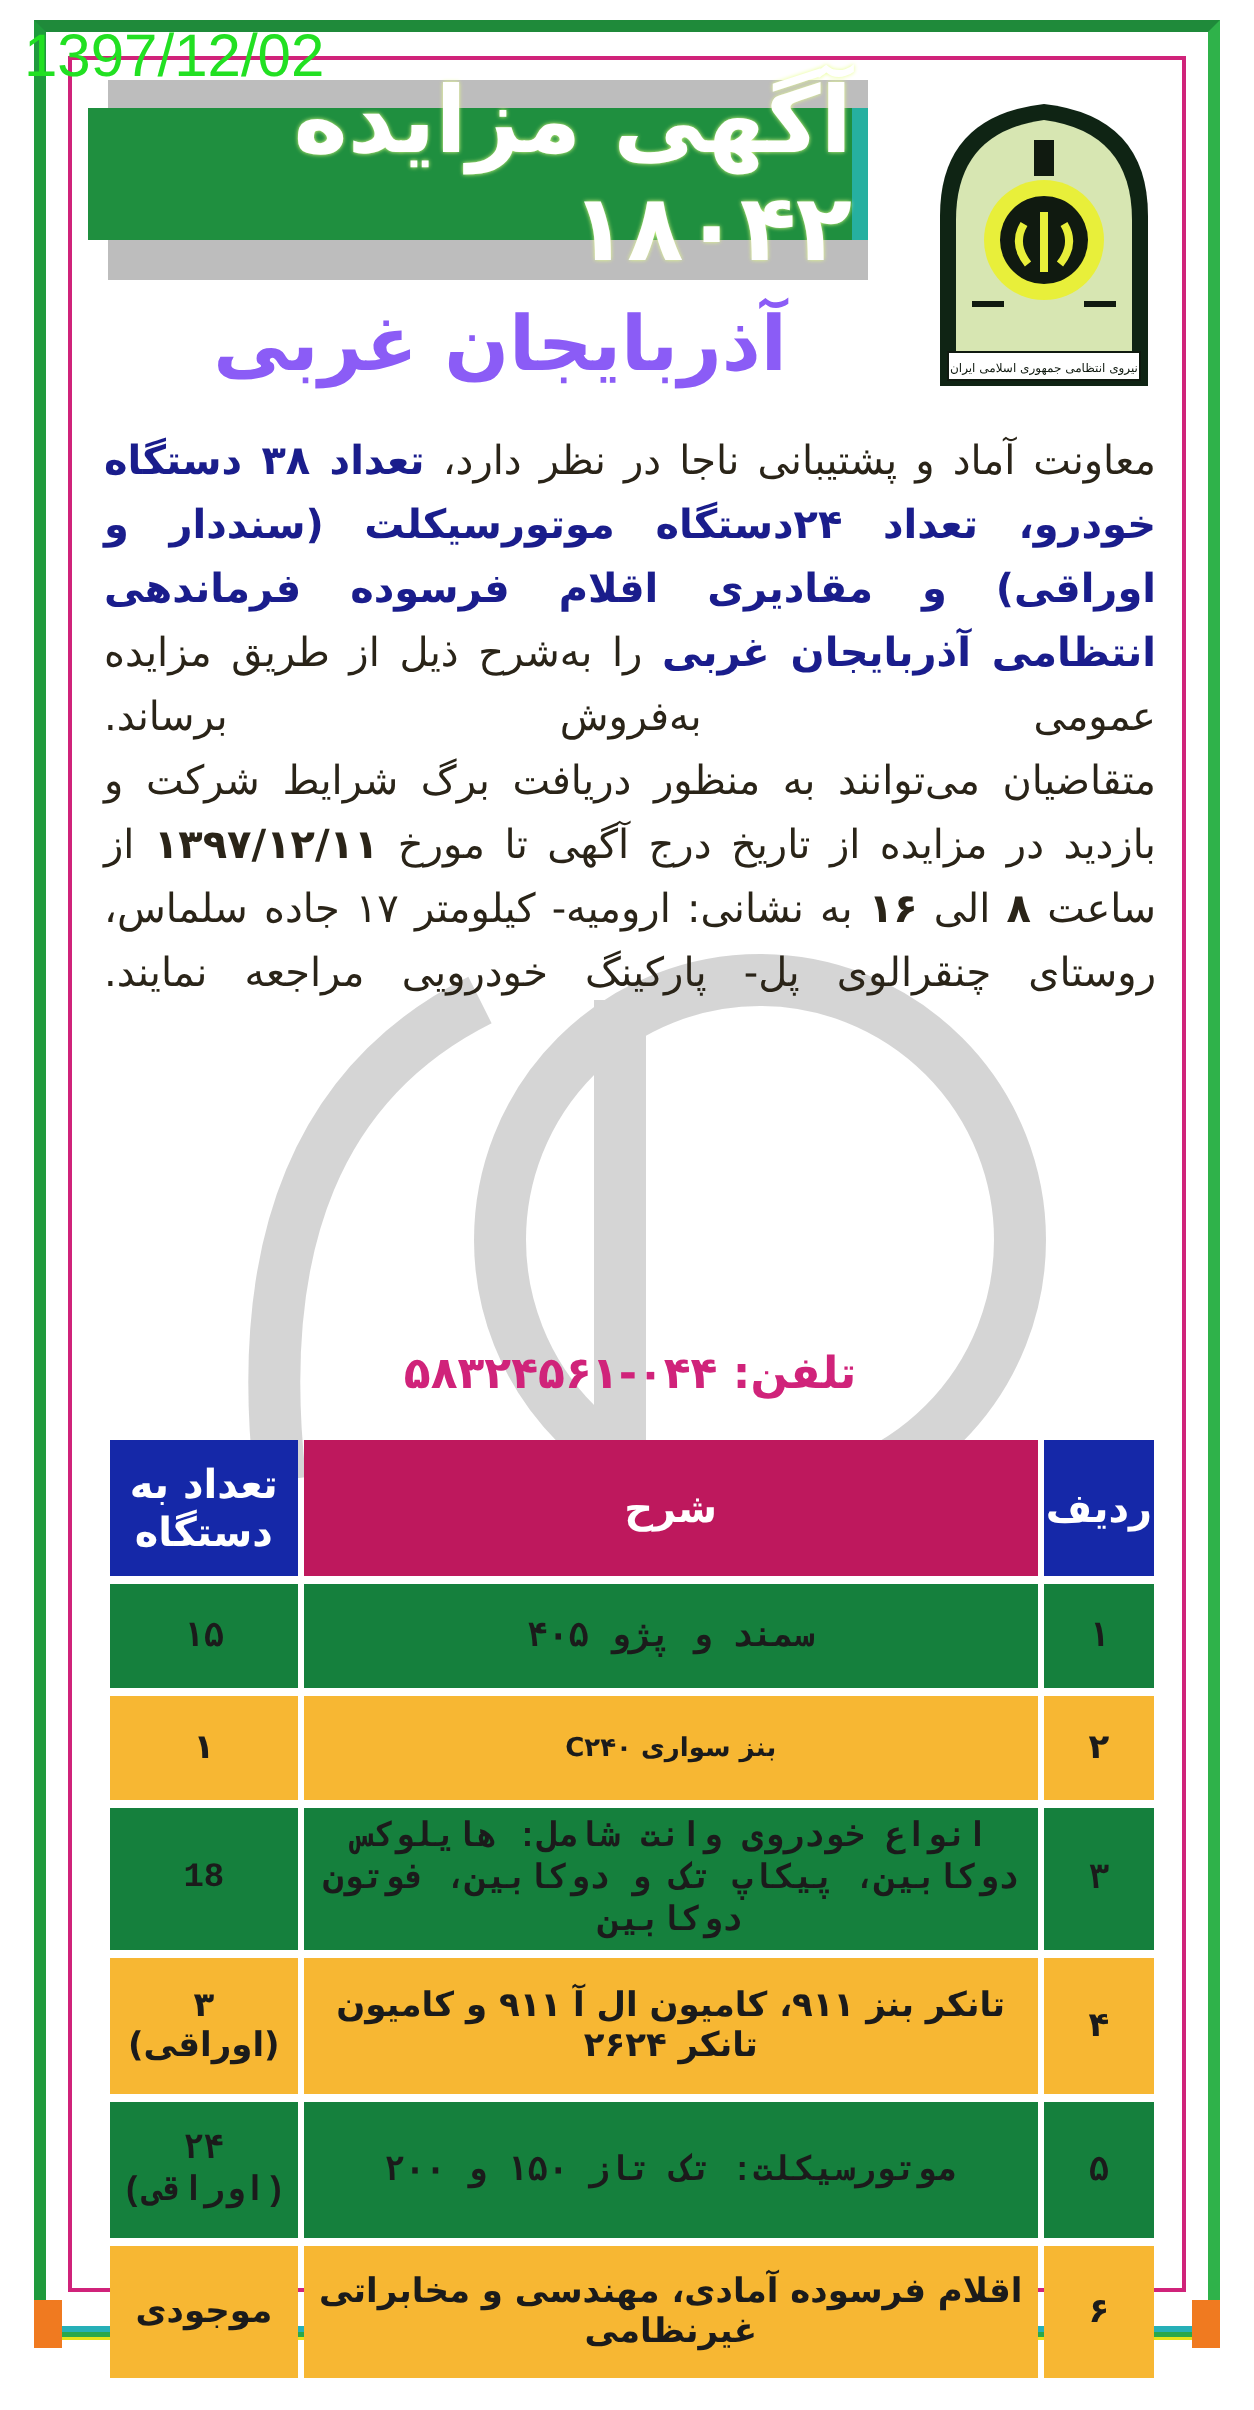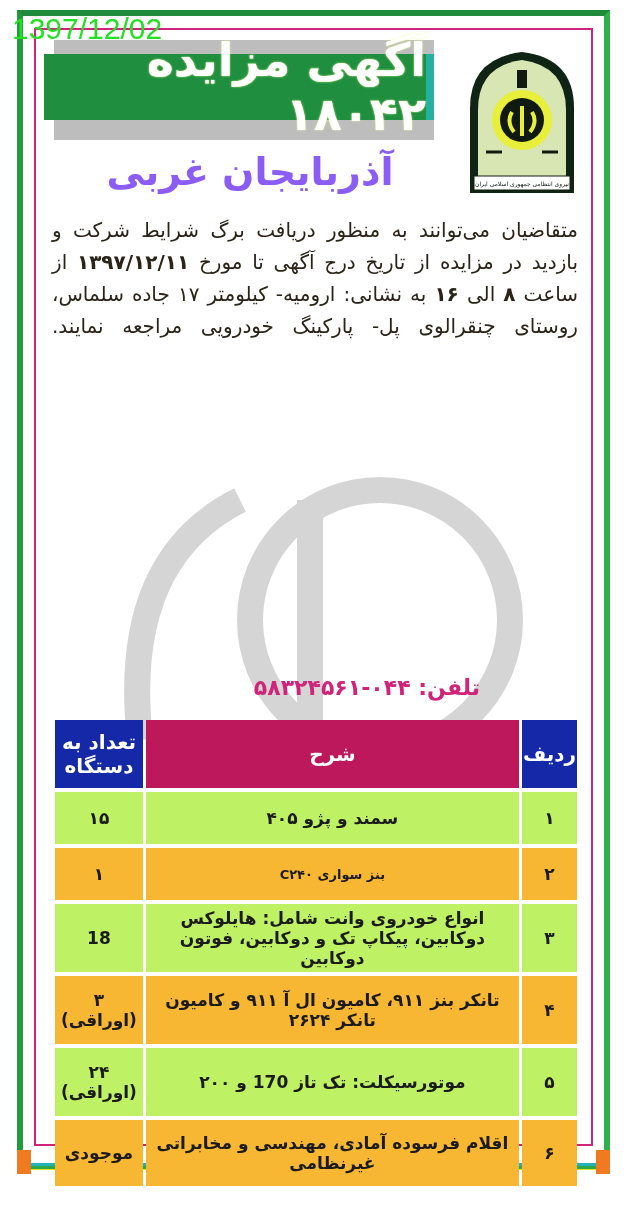--- a/index.html
+++ b/index.html
@@ -12,27 +12,27 @@
   .stamp { position:absolute; left:12px; top:14px; font-family:"Liberation Sans", sans-serif; font-size:30px; color:#22e022; letter-spacing:0px; z-index:10; line-height:1; }
   .title-band { position:absolute; left:44px; top:40px; width:390px; height:118px; }
   .title-shadow { position:absolute; left:10px; top:0; width:380px; height:100px; background:#bdbdbd; }
   .title-green { position:absolute; left:0; top:14px; width:390px; height:66px; background:#1f8f3f; border-right:8px solid #26b0a0; box-sizing:border-box; display:flex; align-items:center; justify-content:center; }
   .title-text { color:#ffffff; font-family:"DejaVu Sans", sans-serif; font-weight:bold; font-size:46px; direction:rtl; text-shadow:0 0 2px #e6ff88; }
   .subtitle { position:absolute; left:90px; top:150px; width:320px; text-align:center; direction:rtl; font-size:38px; font-weight:bold; color:#8b5cf6; }
   .logo { position:absolute; left:462px; top:48px; width:120px; height:150px; }
   .body-text { position:absolute; left:52px; top:214px; width:526px; direction:rtl; text-align:justify; text-align-last:justify; font-size:20px; line-height:32px; color:#2a2418; }
   .body-text p { margin:0; }
   .hl { color:#1a1d8c; font-weight:bold; }
-  .phone { position:absolute; left:150px; top:675px; width:330px; text-align:right; direction:rtl; color:#d0237a; font-weight:bold; font-size:22px; }
+  .phone { position:absolute; left:150px; top:675px; width:330px; text-align:center; direction:rtl; color:#d0237a; font-weight:bold; font-size:22px; }
   .watermark { position:absolute; left:80px; top:440px; width:480px; height:300px; opacity:0.35; pointer-events:none; }
   table.items { position:absolute; left:52px; top:716px; width:528px; border-collapse:separate; border-spacing:3px 4px; direction:rtl; font-size:17px; }
   table.items th { background:#1528a8; color:#fff; font-weight:bold; height:66px; font-size:20px; }
   table.items th.desc { background:#be185d; }
   table.items td { text-align:center; color:#1b1b1b; font-weight:bold; padding:4px 6px; }
-  tr.grey td { background:#bef264; }
+  tr.grey td { background:#15803d;font-family:Liberation Mono, monospace; }
   tr.orange td { background:#f7b733; }
   td.idx { width:36px; font-weight:normal; }
   td.qty { width:68px; }
   tr.h1 td { height:44px; } tr.h3 td { height:60px; } tr.h4 td { height:58px; }
   .c240 { color:#8a1010; font-size:13px;margin-top:44px; }
 </style>
 </head>
 <body>
 
 <div class="frame-outer"></div>
@@ -64,20 +64,21 @@
   <circle cx="60" cy="72" r="30" fill="#e8ef3a"></circle>
   <circle cx="60" cy="72" r="22" fill="#101a10"></circle>
   <path d="M60 58 L60 88 M50 64 Q44 74 52 84 M70 64 Q76 74 68 84" stroke="#e8ef3a" stroke-width="4" fill="none"></path>
   <rect x="55" y="22" width="10" height="18" fill="#101a10"></rect>
   <path d="M24 104 L40 104 M80 104 L96 104" stroke="#101a10" stroke-width="3"></path>
   <rect x="12" y="128" width="96" height="14" fill="#ffffff" stroke="#101a10"></rect>
   <text x="60" y="138" font-size="6" text-anchor="middle" fill="#101a10">نیروی انتظامی جمهوری اسلامی ایران</text>
 </svg>
 
 <div class="body-text">
+  <p><span>معاونت آماد و پشتیبانی ناجا در نظر دارد، </span><span class="hl">تعداد ۳۸ دستگاه خودرو، تعداد ۲۴دستگاه موتورسیکلت (سنددار و اوراقی) و مقادیری اقلام فرسوده فرماندهی انتظامی آذربایجان غربی</span><span> را به‌شرح ذیل از طریق مزایده عمومی به‌فروش برساند.</span></p>
   <p><span>متقاضیان می‌توانند به منظور دریافت برگ شرایط شرکت و بازدید در مزایده از تاریخ درج آگهی تا مورخ </span><b>۱۳۹۷/۱۲/۱۱</b><span> از ساعت </span><b>۸</b><span> الی </span><b>۱۶</b><span> به نشانی: ارومیه- کیلومتر ۱۷ جاده سلماس، روستای چنقرالوی پل- پارکینگ خودرویی مراجعه نمایند.</span></p>
 </div>
 
 <div class="phone">تلفن: ۰۴۴-۵۸۳۲۴۵۶۱</div>
 
 <table class="items">
   <thead>
     <tr>
       <th>ردیف</th>
       <th class="desc">شرح</th>
@@ -100,21 +101,21 @@
         <td>انواع خودروی وانت شامل: هایلوکس دوکابین، پیکاپ تک و دوکابین، فوتون دوکابین</td>
         <td class="qty">18</td>
     </tr>
     <tr class="orange h3">
       <td class="idx">۴</td>
         <td>تانکر بنز ۹۱۱، کامیون ال آ ۹۱۱ و کامیون تانکر ۲۶۲۴</td>
         <td class="qty">۳ (اوراقی)</td>
     </tr>
     <tr class="grey h3">
       <td class="idx">۵</td>
-        <td>موتورسیکلت: تک تاز 170 و ۲۰۰</td>
+        <td>موتورسیکلت: تک تاز ۱۵۰ و ۲۰۰</td>
         <td class="qty">۲۴ (اوراقی)</td>
     </tr>
     <tr class="orange h4">
       <td class="idx">۶</td>
         <td>اقلام فرسوده آمادی، مهندسی و مخابراتی غیرنظامی</td>
         <td class="qty">موجودی</td>
     </tr>
   </tbody>
 </table>
 

